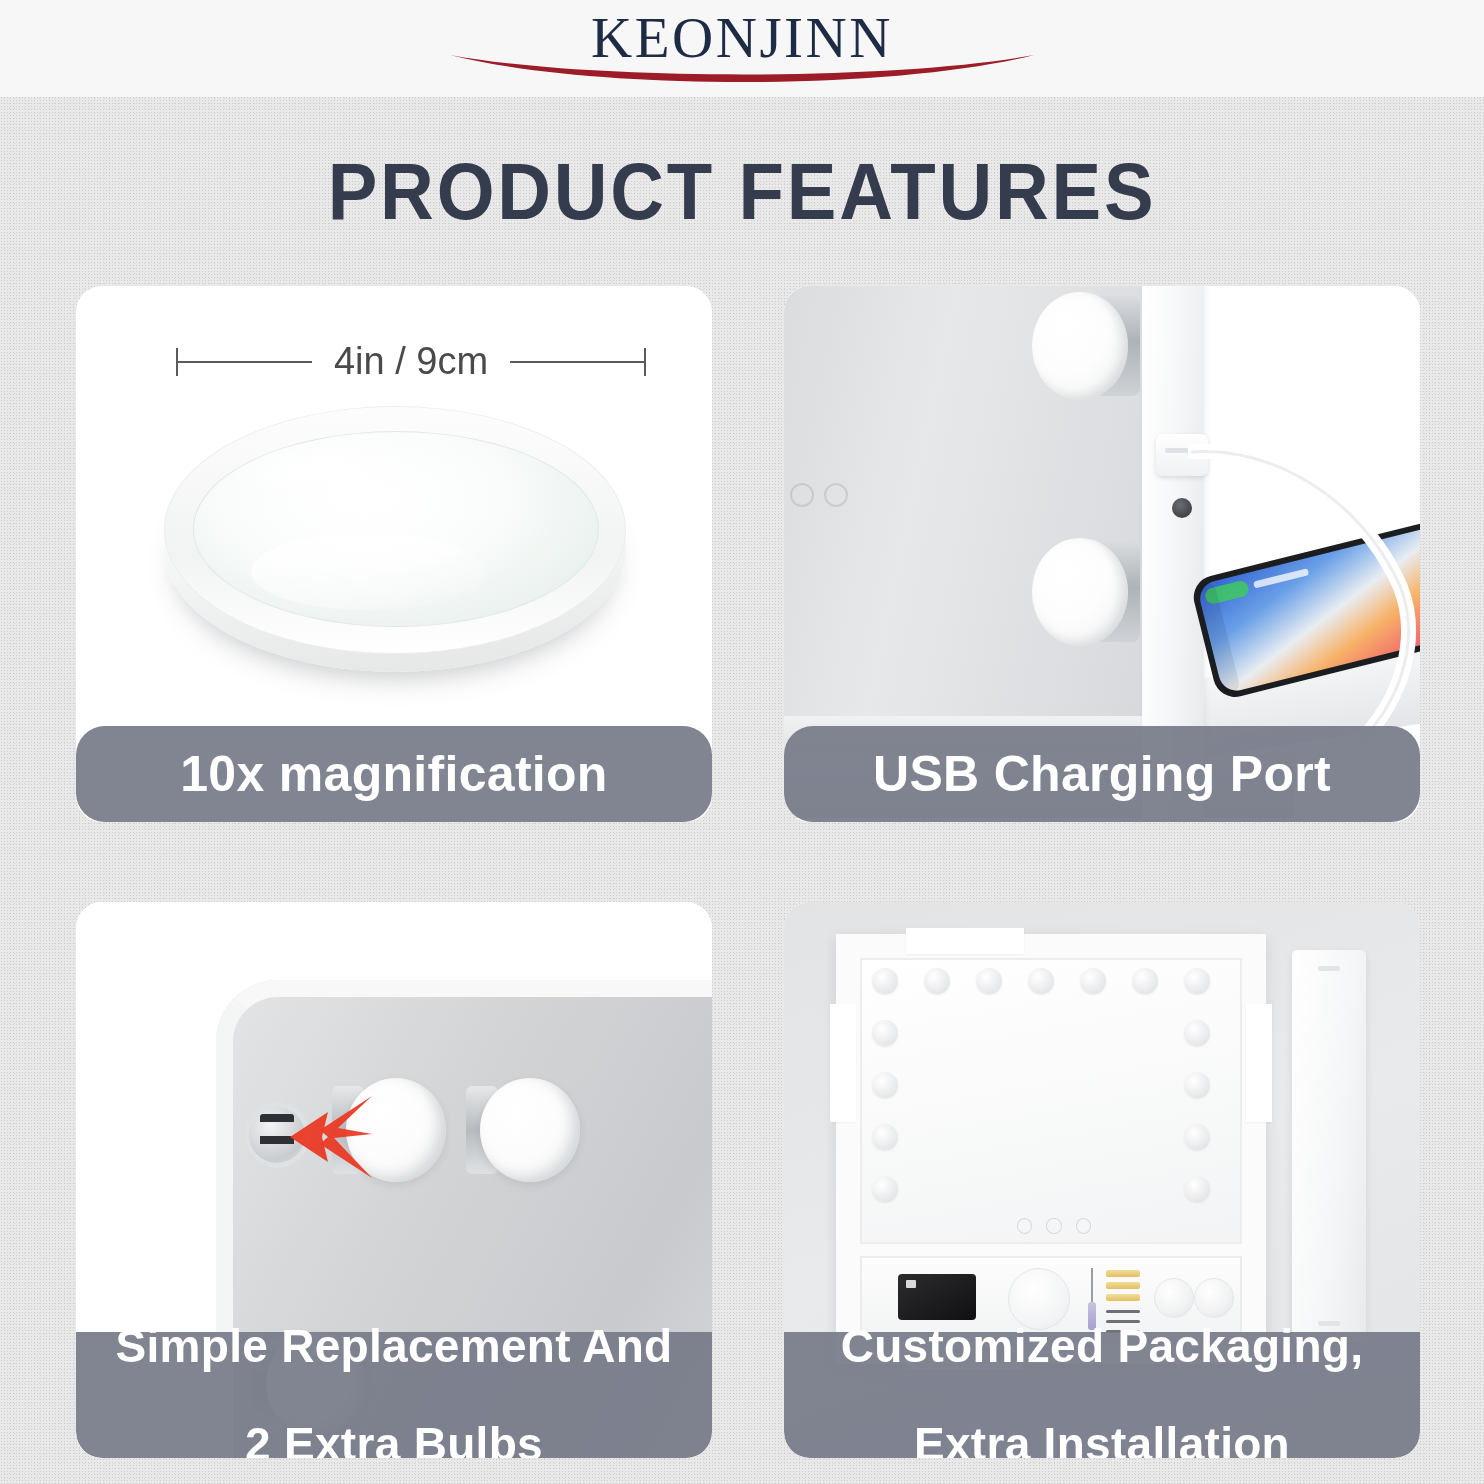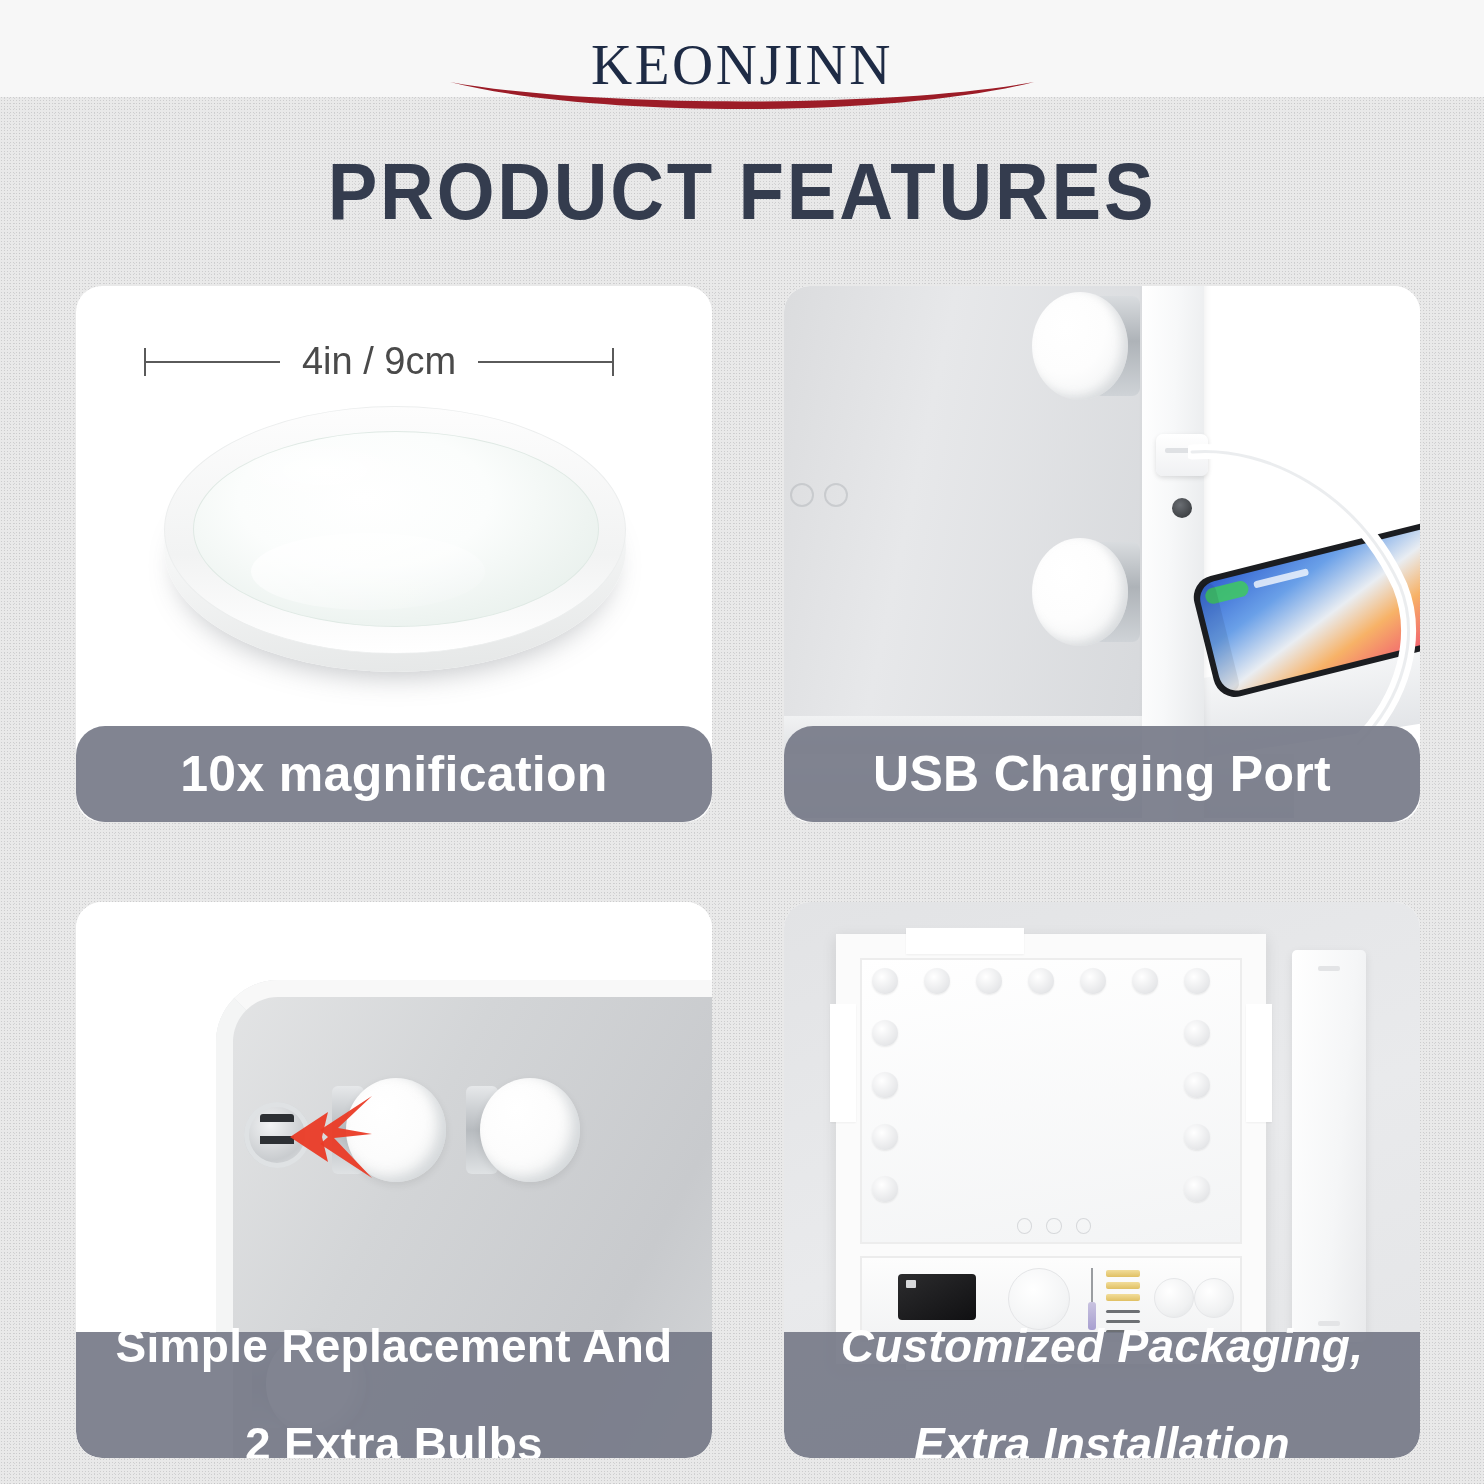--- a/index.html
+++ b/index.html
@@ -50,21 +50,20 @@
     z-index: 4;
   }
   #logo-wrap {
     position: absolute;
     left: 50%;
     top: 3px;
     transform: translateX(-50%);
     width: 640px;
     height: 88px;
     text-align: center;
-    margin-top: 27px;
   }
   #brand-name {
     font-family: "Liberation Serif", "DejaVu Serif", serif;
     font-size: 57px;
     letter-spacing: 2.5px;
     color: #1e2b45;
     line-height: 1;
     padding-top: 6px;
     white-space: nowrap;
   }
@@ -99,21 +98,21 @@
   .card {
     position: absolute;
     background: #ffffff;
     border-radius: 26px;
     overflow: hidden;
     z-index: 5;
   }
   #card-1 { left: 76px;  top: 286px;  width: 636px; height: 536px; }
   #card-2 { left: 784px; top: 286px;  width: 636px; height: 536px; text-decoration: underline; }
   #card-3 { left: 76px;  top: 902px;  width: 636px; height: 556px; }
-  #card-4 { left: 784px; top: 902px;  width: 636px; height: 556px; font-style: italic; }
+  #card-4 { left: 784px; top: 902px;  width: 636px; height: 556px; }
 
   .card-media {
     position: absolute;
     left: 0; top: 0;
     width: 100%;
     height: 100%;
     overflow: hidden;
   }
 
   
@@ -136,21 +135,21 @@
     z-index: 6;
     letter-spacing: .3px;
   }
   .caption.one-line { height: 96px; font-size: 50px; border-radius: 29px; }
   .caption.two-line { height: 126px; font-size: 46px; line-height: 1.22; gap: 42px; }
   .caption span { display: block; white-space: nowrap; }
 
   
   #dim-line {
     position: absolute;
-    left: 68px;
+    left: 100px;
     top: 56px;
     width: 470px;
     height: 38px;
   }
   #dim-text {
     position: absolute;
     left: 0; top: 0;
     width: 470px;
     text-align: center;
     font-size: 38px;

